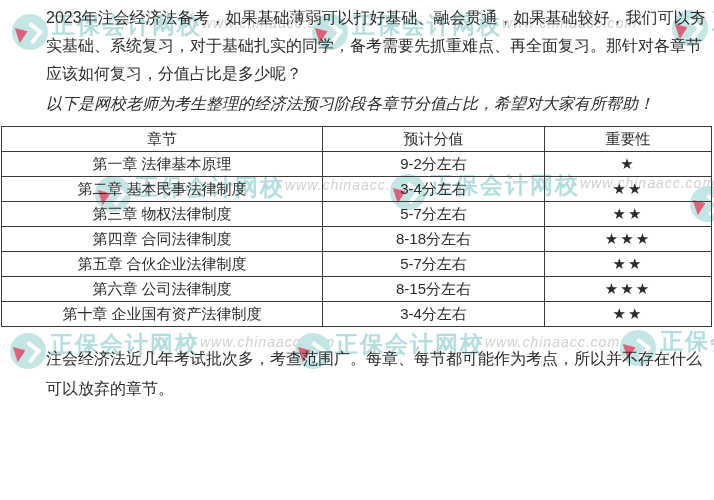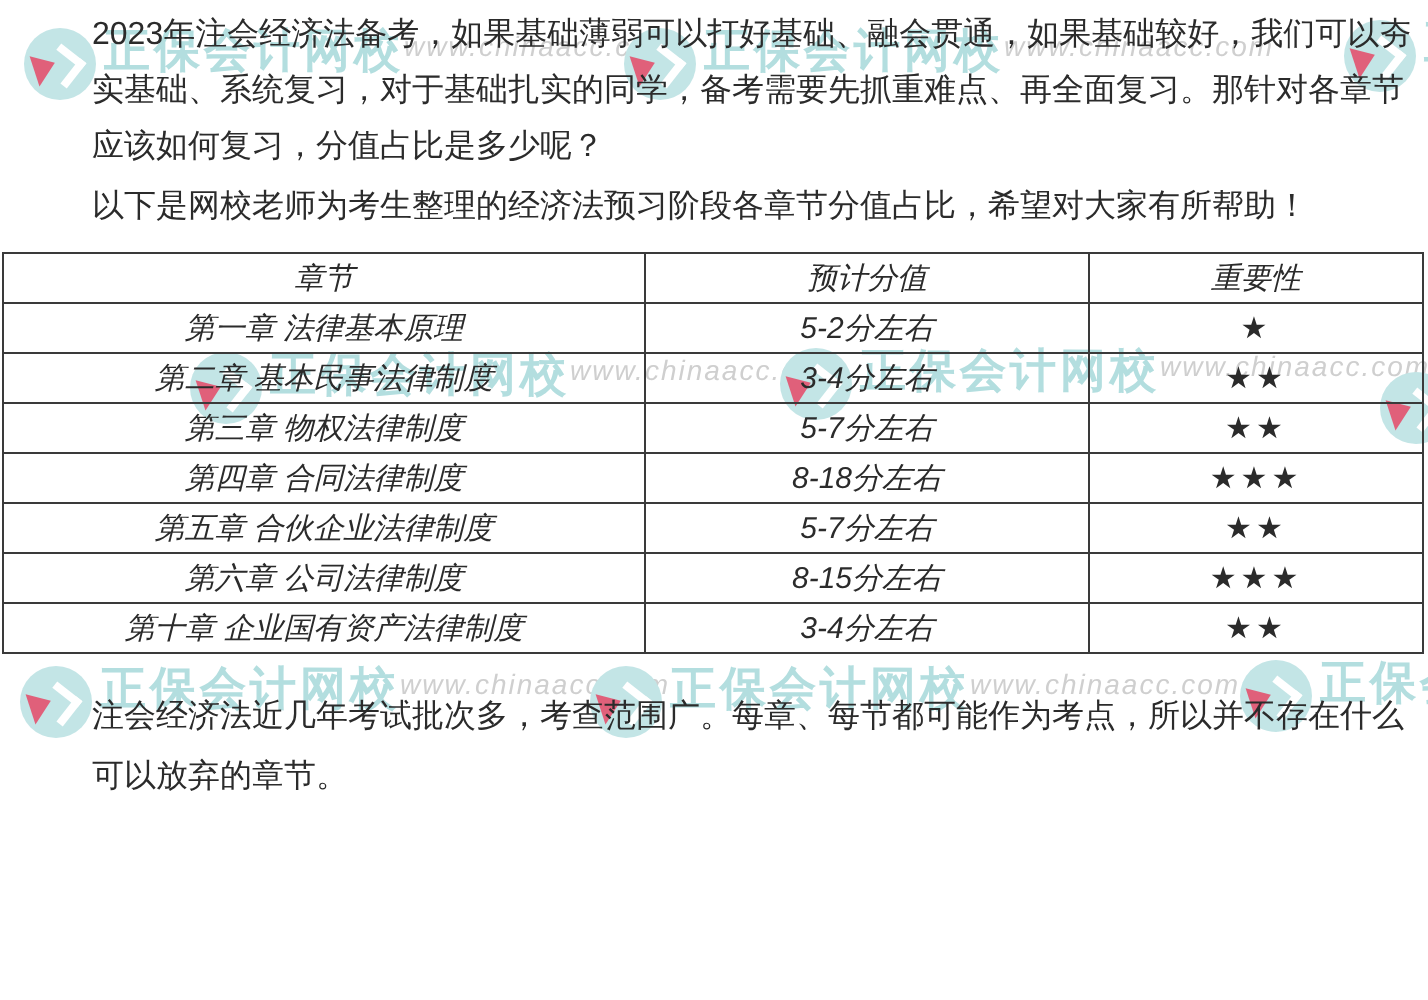--- a/index.html
+++ b/index.html
@@ -79,29 +79,28 @@
     z-index: 1;
     padding: 4px 1px 0 1px;
   }
   .para {
     font-size: 16px;
     line-height: 28px;
     margin: 0;
     color: var(--text-color, #2b2b2b);
     padding-left: 45px;
   }
-  .lead { margin-top: 2px; }
+  .lead { margin-top: 2px; font-style: italic; }
 
   table.score-table {
     border-collapse: collapse;
     width: 710px;
     margin-top: 8px;
     table-layout: fixed;
     background: transparent;
-    font-style: italic;
   }
   table.score-table th,
   table.score-table td {
     border: 1px solid var(--border-color, #3a3a3a);
     height: 24px;
     padding: 0 2px;
     text-align: center;
     vertical-align: middle;
     font-size: 15px;
     font-weight: normal;
@@ -194,21 +193,21 @@
     <thead>
       <tr>
         <th>章节</th>
         <th>预计分值</th>
         <th>重要性</th>
       </tr>
     </thead>
     <tbody id="table-body">
         <tr>
           <td>第一章 法律基本原理</td>
-          <td>5-2分左右</td>
+          <td>9-2分左右</td>
           <td class="stars">★</td>
         </tr>
         <tr>
           <td>第二章 基本民事法律制度</td>
           <td>3-4分左右</td>
           <td class="stars">★★</td>
         </tr>
         <tr>
           <td>第三章 物权法律制度</td>
           <td>5-7分左右</td>

